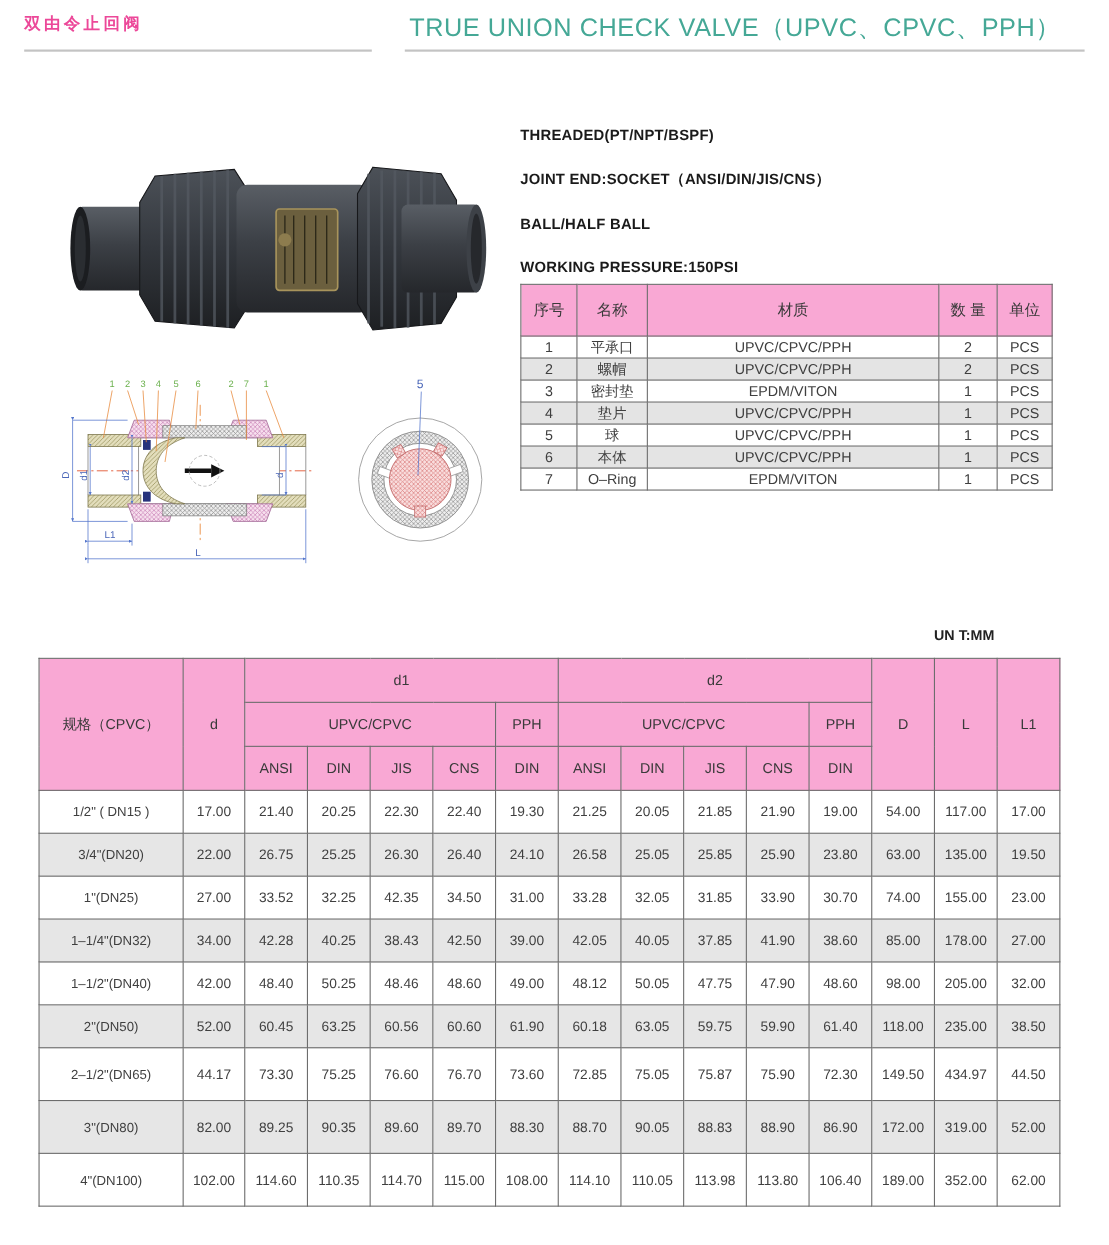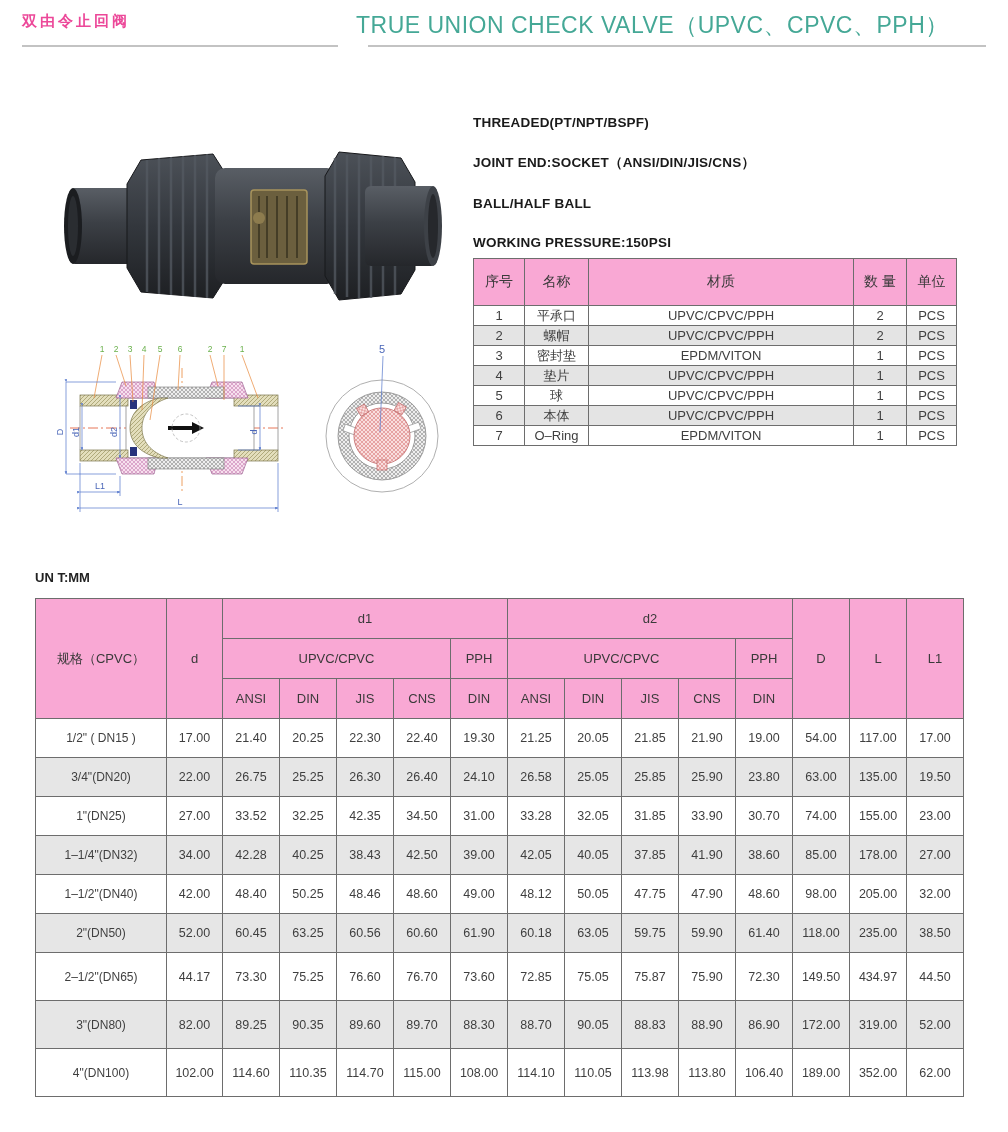--- a/index.html
+++ b/index.html
@@ -9,21 +9,21 @@
     font-family:"Liberation Sans","DejaVu Sans",sans-serif;
     color:#3f3f3f; overflow:hidden;
   }
   
   .title-cn {
     position:absolute; left:22px; top:12px;
     font-size:15px; font-weight:bold; color:#ec4899; letter-spacing:3px;
   }
   .rule-cn { position:absolute; left:22px; top:45px; width:316px; height:2px; background:#c3c3c3; }
   .title-en {
-    position:absolute; left:356px; top:10px; width:620px;
+    position:absolute; left:372px; top:10px; width:620px;
     font-size:23px; color:#45a896; letter-spacing:0.5px; white-space:nowrap;
   }
   .rule-en { position:absolute; left:368px; top:45px; width:618px; height:2px; background:#c3c3c3; }
 
   
   .photo { position:absolute; left:55px; top:98px; width:392px; height:250px; }
   .drawing { position:absolute; left:52px; top:340px; width:408px; height:180px; }
 
   
   .specs { position:absolute; left:473px; top:115px; width:480px; }
@@ -36,21 +36,21 @@
 
   
   .parts-table { position:absolute; left:473px; top:258px; width:483px; }
   .parts-table th { height:47px; font-size:14px; }
   .parts-table td { height:20px; font-size:13px; }
   .parts-table tbody tr:nth-child(even) td { background:#e4e4e4; }
 
   
   .unit-note {
     position:absolute; left:35px; top:570px; width:929px;
-    font-size:13px; font-weight:bold; color:#222; padding-right:60px;
+    text-align:right; font-size:13px; font-weight:bold; color:#222; padding-right:60px;
   }
 
   
   .dim-table { position:absolute; left:35px; top:598px; width:929px; }
   .dim-table th { height:40px; font-size:13px; }
   .dim-table td { font-size:12.5px; }
   .dim-table tbody tr { height:39px; }
   .dim-table tbody tr:nth-child(n+7) { height:48px; }
   .dim-table tbody tr:nth-child(even) td { background:#e6e6e6; }
   .dim-table tbody td:first-child { font-size:12px; }

